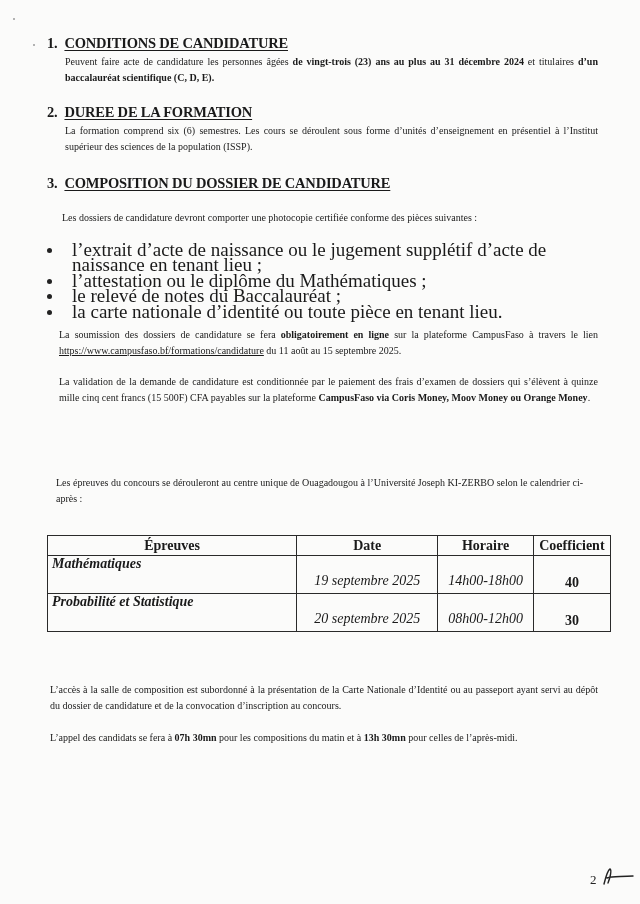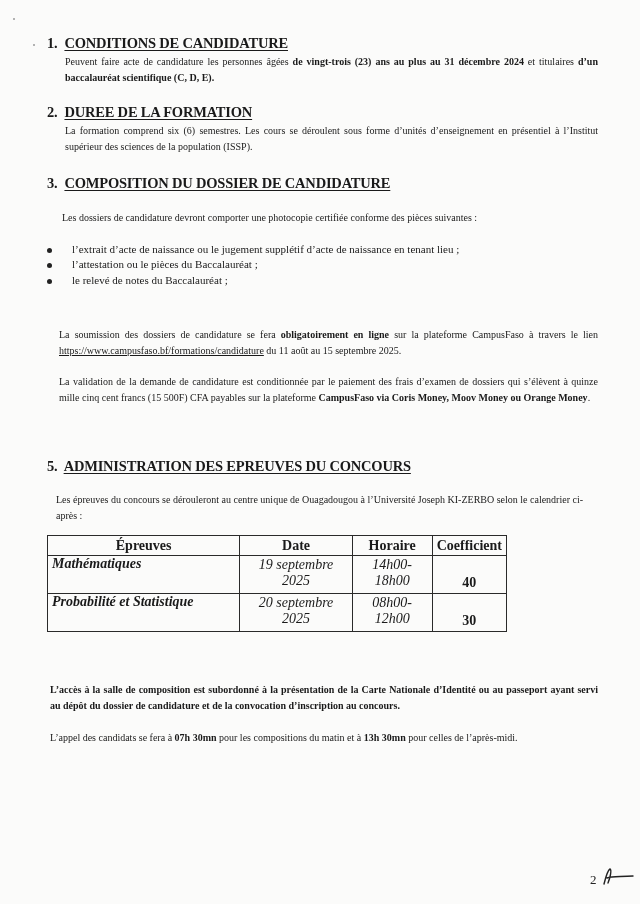--- a/index.html
+++ b/index.html
@@ -16,28 +16,28 @@
     .heading {
       font-weight: bold; font-size: 14.5px; line-height: 17px;
       margin: 0; padding-left: 17px; letter-spacing: -0.2px;
     }
     .heading .num { display: inline-block; width: 14px; margin-left: -2px; }
     .heading .title { text-decoration: underline; text-underline-offset: 2px; }
     p { margin: 16px; font-size: 10px; line-height: 15.5px; text-align: justify; }
     b { font-weight: bold; }
     .link { text-decoration: underline; }
     ul { margin: 2px 0 0 0; padding-left: 40px; list-style: none; }
-    ul li { font-size: 11px; line-height: 15.5px; position: relative; }
+    ul li { font-size: 19px; line-height: 15.5px; position: relative; }
     ul li::before {
       content: ""; position: absolute; left: -25px; top: 6px;
       width: 5px; height: 5px; border-radius: 50%; background: #222;
     }
     table.sched {
       position: absolute; left: 47px; top: 535px;
-      border-collapse: collapse; width: 460px;
+      border-collapse: collapse; width: 564px;
       font-size: 14px;
     }
     table.sched th, table.sched td {
       border: 1.4px solid #2a2a2a; padding: 0 4px;
     }
     table.sched th { font-weight: bold; height: 19px; text-align: center; line-height: 17px; }
     table.sched td { height: 33px; vertical-align: bottom; }
     td.ep { font-style: italic; font-weight: bold; vertical-align: top !important; padding-top: 1px; }
     td.dt, td.hr { font-style: italic; text-align: center; padding-bottom: 4px !important; }
     td.co { font-weight: bold; text-align: center; padding-bottom: 2px !important; }
@@ -73,39 +73,36 @@
   </div>
 
   <div class="section" style="top:175px;">
     <h2 class="heading">
       <span class="num">3.</span>
       <span class="title">COMPOSITION DU DOSSIER DE CANDIDATURE</span>
     </h2>
     <p style="padding-left:14px; margin-top:18px;">Les dossiers de candidature devront comporter une photocopie certifiée conforme des pièces suivantes :</p>
     <ul>
       <li>l’extrait d’acte de naissance ou le jugement supplétif d’acte de naissance en tenant lieu ;</li>
-      <li>l’attestation ou le pièces du Baccalauréat ;</li>
+      <li>l’attestation ou le diplôme du Mathématiques ;</li>
       <li>le relevé de notes du Baccalauréat ;</li>
+      <li>la carte nationale d’identité ou toute pièce en tenant lieu.</li>
     </ul>
   </div>
 
   <div class="section" style="top:326px;">
     <p style="padding-left:11px; margin-top:1px;">
       <span>La soumission des dossiers de candidature se fera </span><b>obligatoirement en ligne</b><span> sur la plateforme CampusFaso à travers le lien </span><span class="link">https://www.campusfaso.bf/formations/candidature</span><span> du 11 août au 15 septembre 2025.</span>
     </p>
     <p style="padding-left:11px;">
       <span>La validation de la demande de candidature est conditionnée par le paiement des frais d’examen de dossiers qui s’élèvent à quinze mille cinq cent francs (15 500F) CFA payables sur la plateforme </span><b>CampusFaso via Coris Money, Moov Money ou Orange Money</b><span>.</span>
     </p>
   </div>
 
   <div class="section" style="top:458px;">
-    <h2 class="heading">
-      <span class="num">5.</span>
-      <span class="title">ADMINISTRATION DES EPREUVES DU CONCOURS</span>
-    </h2>
     <p style="padding-left:8px; margin-top:17px; text-align:left;">Les épreuves du concours se dérouleront au centre unique de Ouagadougou à l’Université Joseph KI-ZERBO selon le calendrier ci-après :</p>
   </div>
 
   <table class="sched">
     <colgroup>
       <col style="width:240px">
         <col style="width:136px">
         <col style="width:92px">
         <col style="width:72px">
     </colgroup>
@@ -127,21 +124,21 @@
       <tr>
         <td class="ep">Probabilité et Statistique</td>
         <td class="dt">20 septembre 2025</td>
         <td class="hr">08h00-12h00</td>
         <td class="co">30</td>
       </tr>
     </tbody>
   </table>
 
   <div class="section" style="top:666px;">
-    <p style="padding-left:2px;font-weight:bold;">L’accès à la salle de composition est subordonné à la présentation de la Carte Nationale d’Identité ou au passeport ayant servi au dépôt du dossier de candidature et de la convocation d’inscription au concours.</p>
+    <p style="padding-left:2px;">L’accès à la salle de composition est subordonné à la présentation de la Carte Nationale d’Identité ou au passeport ayant servi au dépôt du dossier de candidature et de la convocation d’inscription au concours.</p>
     <p style="padding-left:2px; margin-top:17px;">
       <span>L’appel des candidats se fera à </span><b>07h 30mn</b><span> pour les compositions du matin et à </span><b>13h 30mn</b><span> pour celles de l’après-midi.</span>
     </p>
   </div>
 
   <div class="sig">
     <span>2</span>
     <svg width="36" height="20" viewBox="0 0 36 20">
       <path d="M4 18 C6 10, 8 4, 10 3 C12 4, 10 12, 8 17 M7 12 C12 10, 20 11, 33 10" fill="none" stroke="#222" stroke-width="1.4" stroke-linecap="round"></path>
     </svg>

